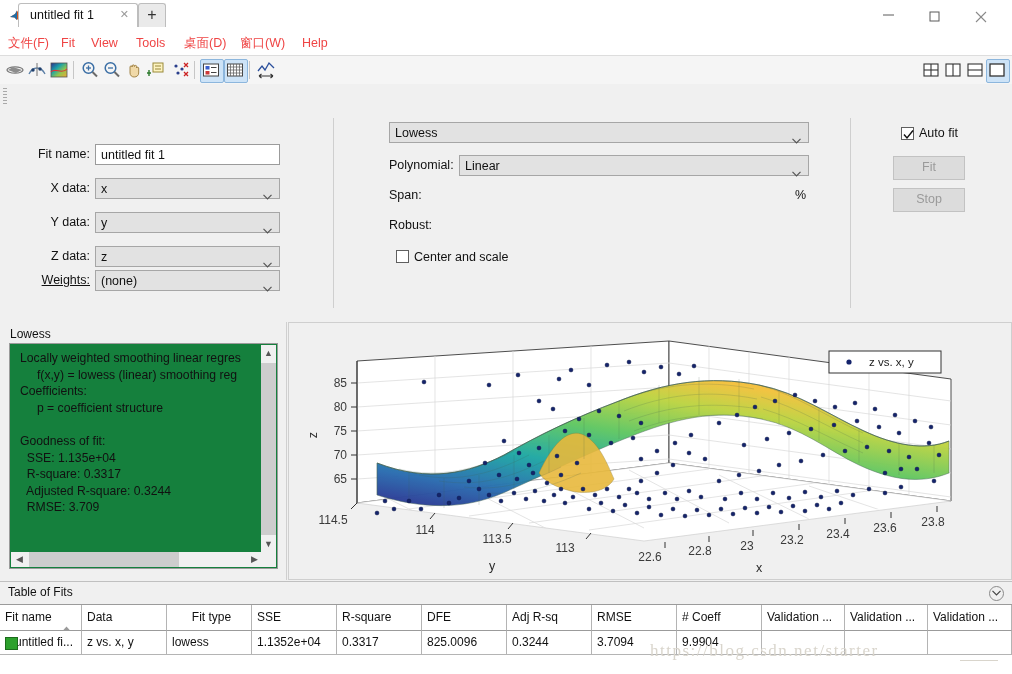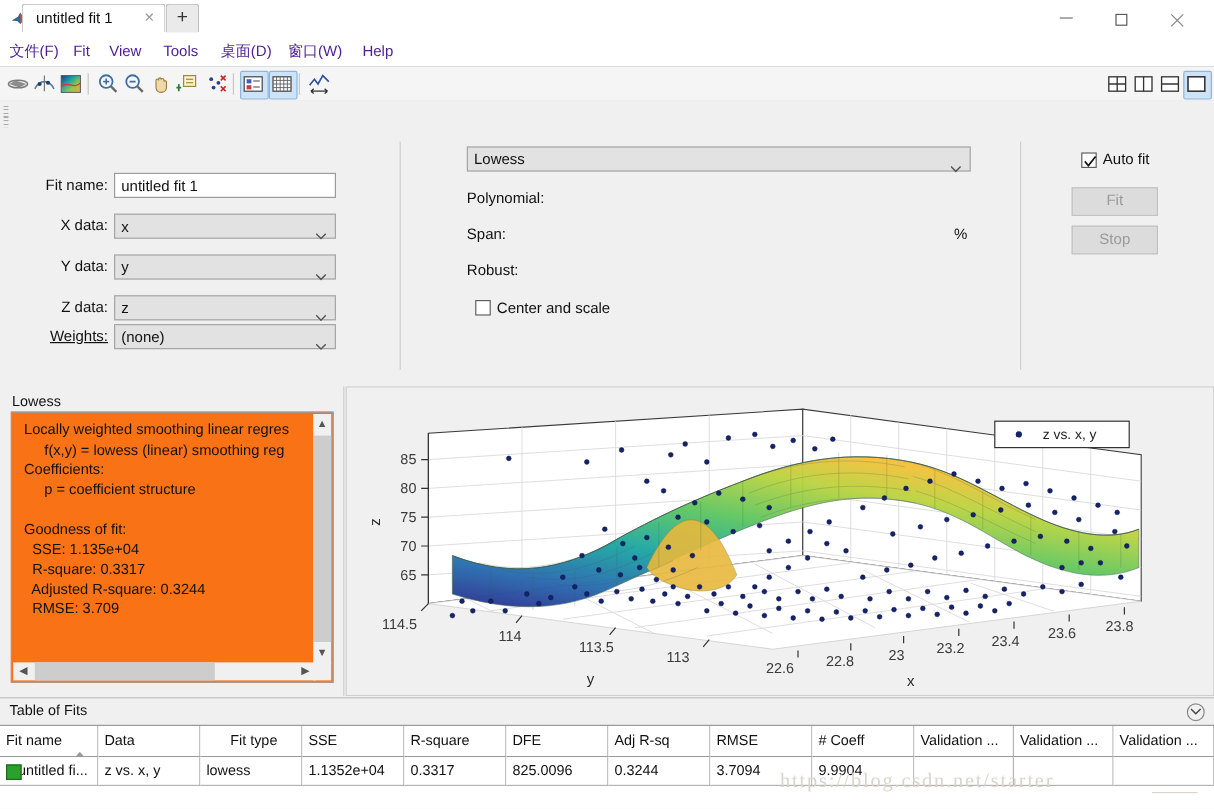--- a/index.html
+++ b/index.html
@@ -16,21 +16,21 @@
   .title-icon{position:absolute;left:9px;top:7px;width:16px;height:16px;}
   .title-text{position:absolute;left:31px;top:6px;font-size:13px;color:#6b6b6b;}
   .winbtn{position:absolute;top:0;width:46px;height:30px;cursor:default;}
   .winbtn svg{position:absolute;left:16px;top:11px;}
   .winmin{right:99px;}
   .winmax{right:53px;}
   .winclose{right:7px;}
 
   
   .menubar{position:absolute;left:0;top:30px;width:1012px;height:26px;background:#ffffff;}
-  .menu-item{position:absolute;top:4px;height:18px;padding:0 5px;font-size:12.5px;color:#4c1d95;line-height:18px;cursor:default;}
+  .menu-item{position:absolute;top:4px;height:18px;padding:0 5px;font-size:12.5px;color:#ef4444;line-height:18px;cursor:default;}
   .mb-sep{position:absolute;left:0;top:55px;width:1012px;height:1px;background:#ddd;}
 
   .dockctl{position:absolute;top:36px;height:14px;color:#444;font-size:11px;cursor:default;}
   .dock-a{right:35px;}
   .dock-b{right:20px;}
   .dock-c{right:6px;}
   .dock-div{position:absolute;right:30px;top:36px;width:1px;height:13px;background:#b9b9b9;}
 
   
   .toolbar{position:absolute;left:0;top:56px;width:1012px;height:28px;background:#f5f5f5;border-bottom:1px solid #d0d0d0;}
@@ -63,21 +63,21 @@
   .chk{position:absolute;width:13px;height:13px;background:#fff;border:1px solid #5f5f5f;box-sizing:border-box;cursor:default;}
   .chk svg{position:absolute;left:1px;top:1px;}
   .chklbl{position:absolute;font-size:12.5px;color:#111;}
   .btn{position:absolute;height:22px;width:70px;background:#dcdcdc;border:1px solid #c2c2c2;
        color:#9a9a9a;font-size:12.5px;text-align:center;line-height:21px;cursor:default;}
 
   
   .resultspane{position:absolute;left:0;top:322px;width:286px;height:258px;background:#f0f0f0;
                border-right:1px solid #cfcfcf;}
   .pane-title{position:absolute;left:10px;top:327px;font-size:12px;color:#111;}
-  .resbox{position:absolute;left:9px;top:343px;width:269px;height:226px;background:#f97316;border:1px solid #9b9b9b;box-sizing:border-box;overflow:hidden;}
+  .resbox{position:absolute;left:9px;top:343px;width:269px;height:226px;background:#15803d;border:1px solid #9b9b9b;box-sizing:border-box;overflow:hidden;}
   .restext{position:absolute;left:10px;top:6px;width:248px;font-size:12.2px;line-height:16.6px;color:#111;white-space:pre;overflow:hidden;}
   .vsb{position:absolute;right:1px;top:1px;width:15px;height:208px;background:#f0f0f0;}
   .vsb .thumb{position:absolute;left:0;top:18px;width:15px;height:172px;background:#cdcdcd;}
   .vsb .ar{position:absolute;left:0;width:15px;height:17px;text-align:center;line-height:16px;color:#555;font-size:9px;}
   .hsb{position:absolute;left:1px;bottom:1px;width:252px;height:15px;background:#f0f0f0;}
   .hsb .thumb{position:absolute;left:18px;top:0;width:150px;height:15px;background:#cdcdcd;}
   .hsb .ar{position:absolute;top:0;width:17px;height:15px;text-align:center;line-height:14px;color:#555;font-size:9px;}
   .corner{position:absolute;right:1px;bottom:1px;width:15px;height:15px;background:#f0f0f0;}
 
   
@@ -336,20 +336,26 @@
     </div>
 
     <div class="combo" style="left:389px;top:12px;width:420px;">
       <span>Lowess</span>
       <span class="chev"><svg width="9" height="6" viewBox="0 0 9 6">
             <path d="M0.5 0.8 L4.5 4.8 L8.5 0.8" fill="none" stroke="#555" stroke-width="1.2"></path>
           </svg></span>
     </div>
 
     <div class="lbl" style="left:330px;top:48px;width:128px;text-align:left;padding-left:59px;box-sizing:border-box;">Polynomial:</div>
+    <div class="combo" style="left:459px;top:45px;width:350px;">
+      <span>Linear</span>
+      <span class="chev"><svg width="9" height="6" viewBox="0 0 9 6">
+            <path d="M0.5 0.8 L4.5 4.8 L8.5 0.8" fill="none" stroke="#555" stroke-width="1.2"></path>
+          </svg></span>
+    </div>
 
     <div class="lbl" style="left:330px;top:78px;width:128px;text-align:left;padding-left:59px;box-sizing:border-box;">Span:</div>
     <div class="lbl" style="left:795px;top:78px;width:20px;text-align:left;">%</div>
 
     <div class="lbl" style="left:330px;top:108px;width:128px;text-align:left;padding-left:59px;box-sizing:border-box;">Robust:</div>
 
     <div class="chk" style="left:396px;top:140px;"></div>
     <div class="chklbl" style="left:414px;top:140px;">Center and scale</div>
 
     <div class="chk" style="left:901px;top:17px;">

